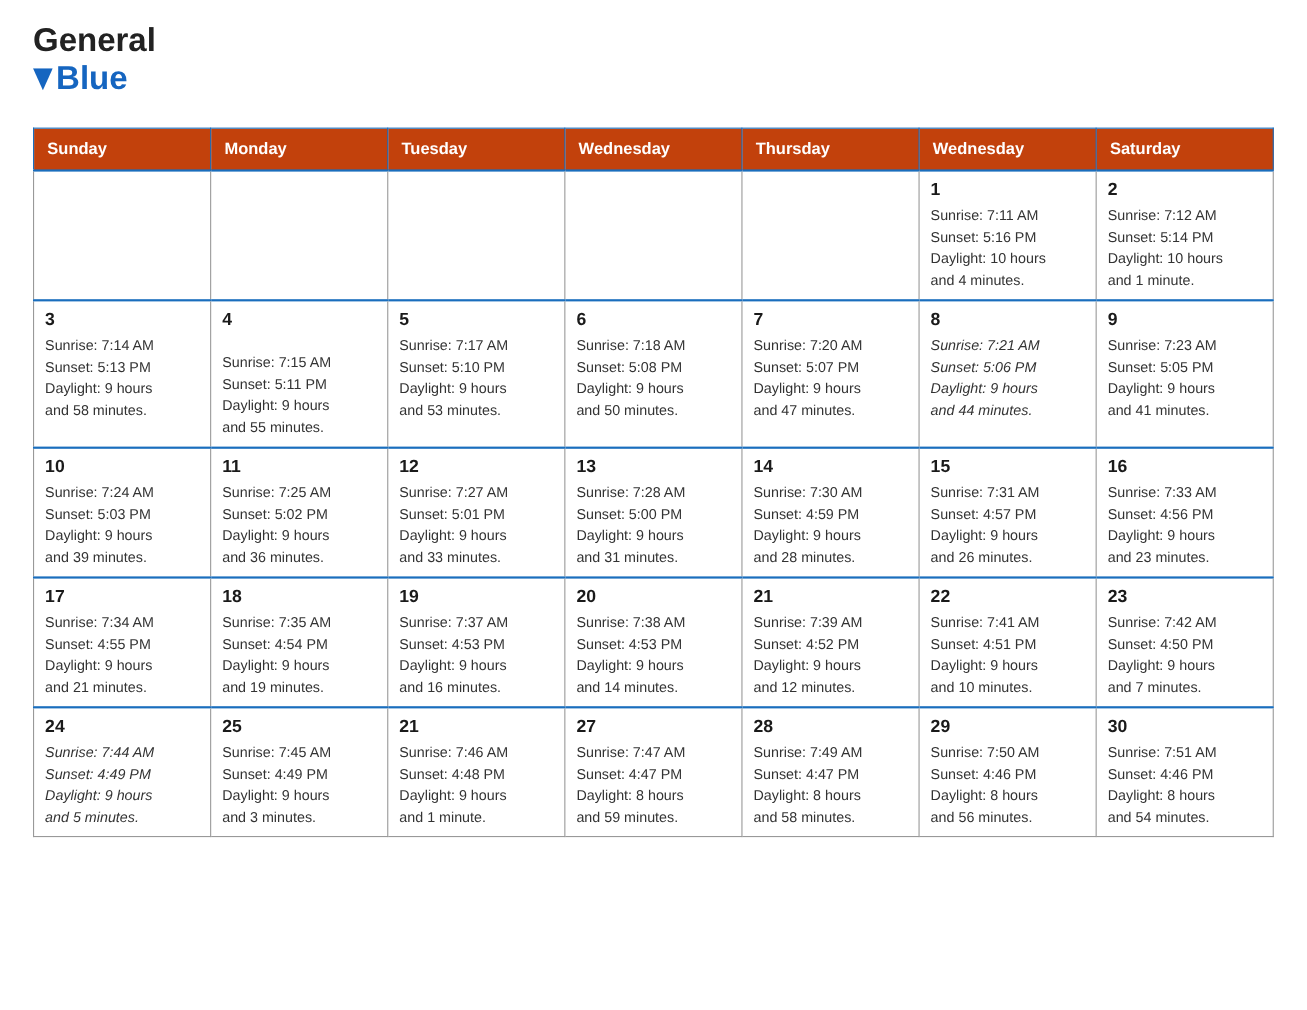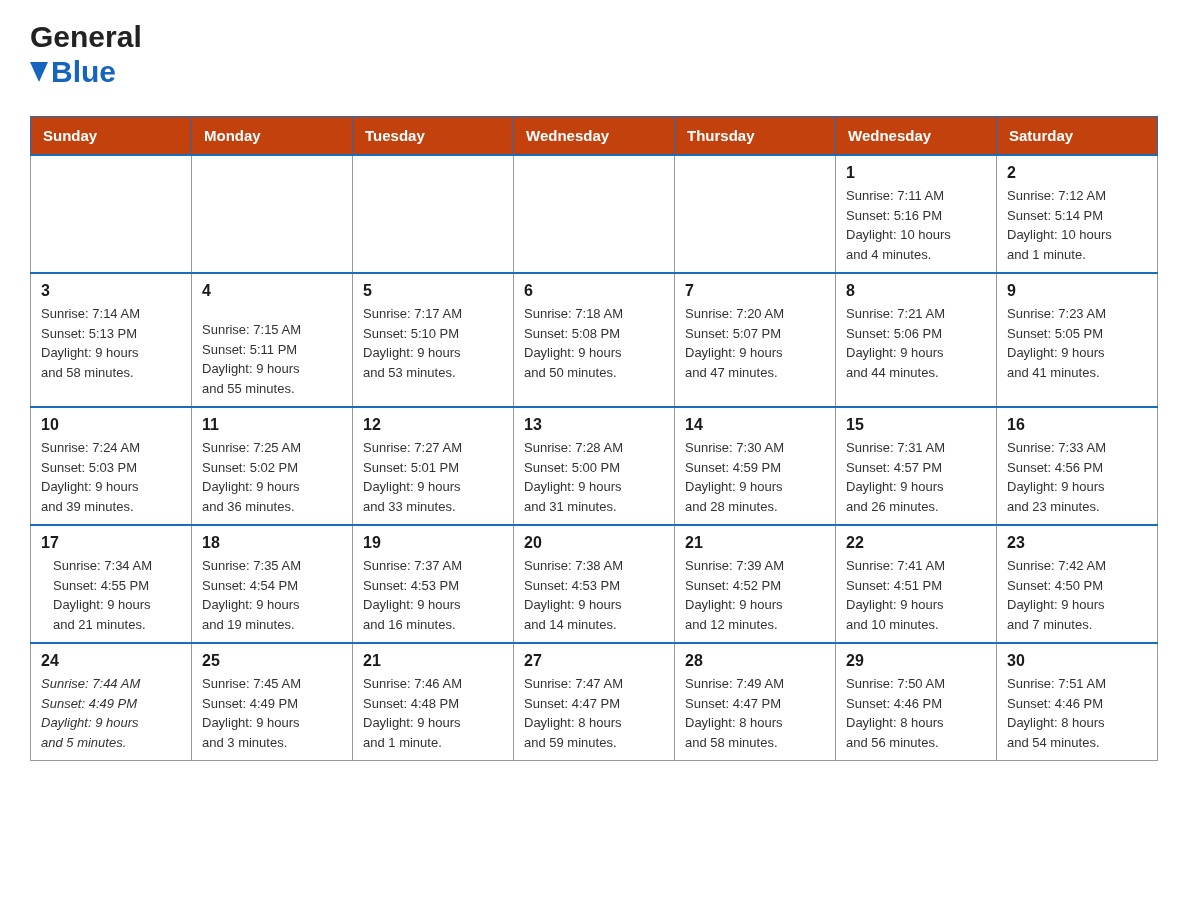--- a/index.html
+++ b/index.html
@@ -182,21 +182,21 @@
         </td>
         <td>
           <span class="day-number">7</span>
           <div class="day-info" style="white-space: pre-line;">Sunrise: 7:20 AM
 Sunset: 5:07 PM
 Daylight: 9 hours
 and 47 minutes.</div>
         </td>
         <td>
           <span class="day-number">8</span>
-          <div class="day-info" style="white-space: pre-line;">Sunrise: 7:21 AM
+          <div class="day-info" style="white-space: pre-line; font-style: italic;">Sunrise: 7:21 AM
 Sunset: 5:06 PM
 Daylight: 9 hours
 and 44 minutes.</div>
         </td>
         <td>
           <span class="day-number">9</span>
           <div class="day-info" style="white-space: pre-line;">Sunrise: 7:23 AM
 Sunset: 5:05 PM
 Daylight: 9 hours
 and 41 minutes.</div>
@@ -249,21 +249,21 @@
           <span class="day-number">16</span>
           <div class="day-info" style="white-space: pre-line;">Sunrise: 7:33 AM
 Sunset: 4:56 PM
 Daylight: 9 hours
 and 23 minutes.</div>
         </td>
       </tr>
       <tr>
         <td>
           <span class="day-number">17</span>
-          <div class="day-info" style="white-space: pre-line; margin-left: 12px;">Sunrise: 7:34 AM
+          <div class="day-info" style="white-space: pre-line;">Sunrise: 7:34 AM
 Sunset: 4:55 PM
 Daylight: 9 hours
 and 21 minutes.</div>
         </td>
         <td>
           <span class="day-number">18</span>
           <div class="day-info" style="white-space: pre-line;">Sunrise: 7:35 AM
 Sunset: 4:54 PM
 Daylight: 9 hours
 and 19 minutes.</div>

